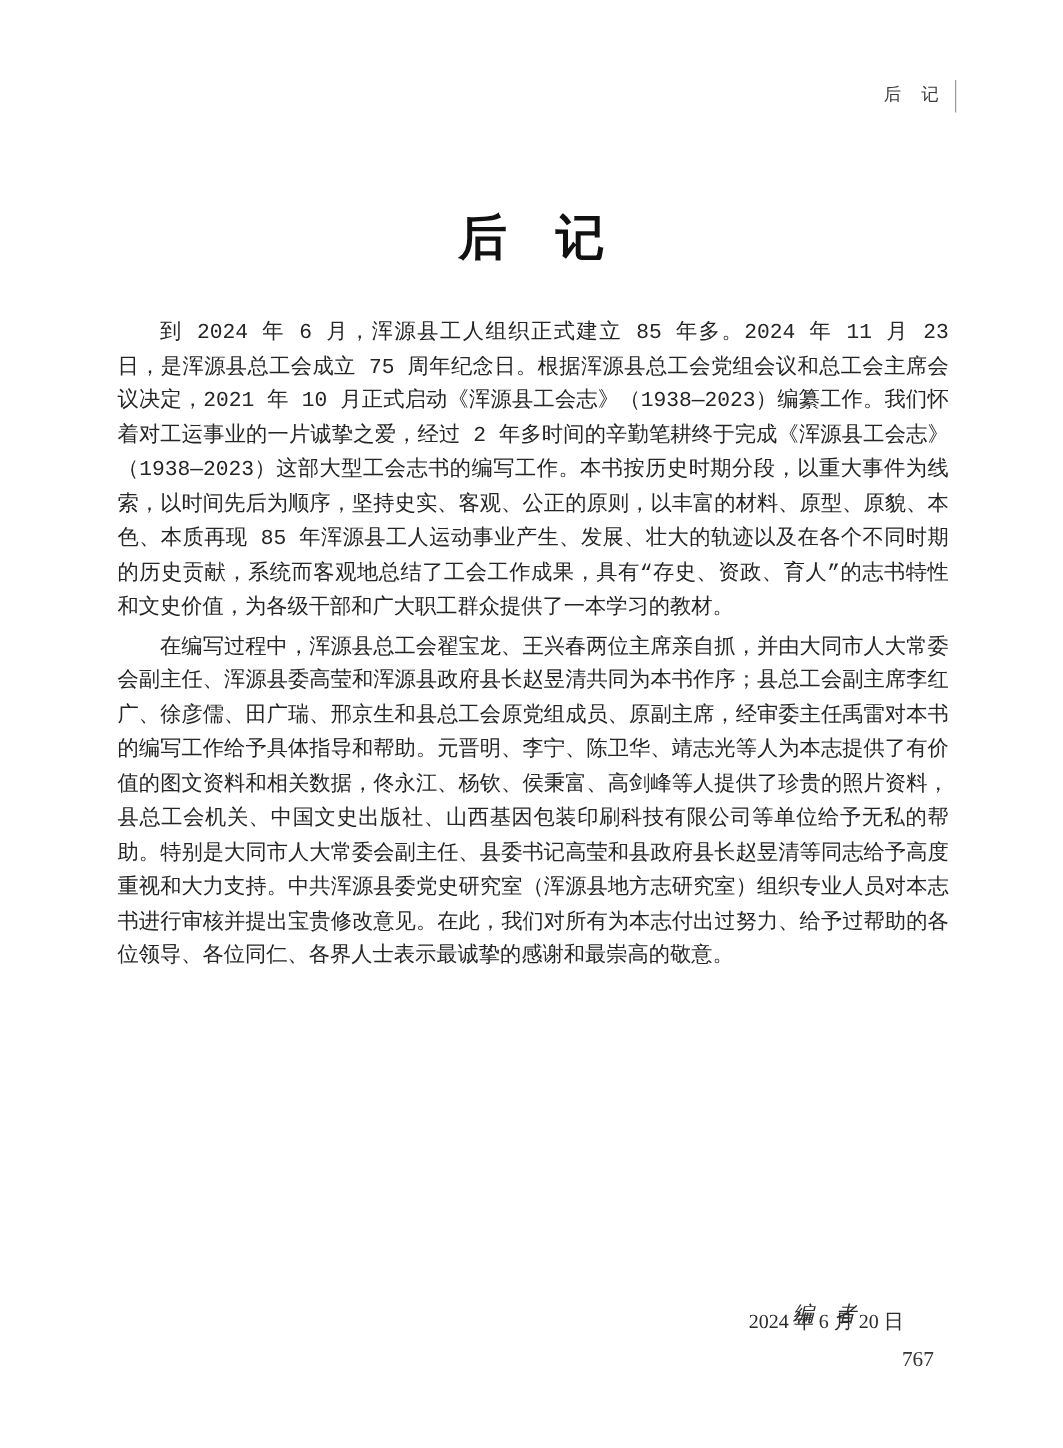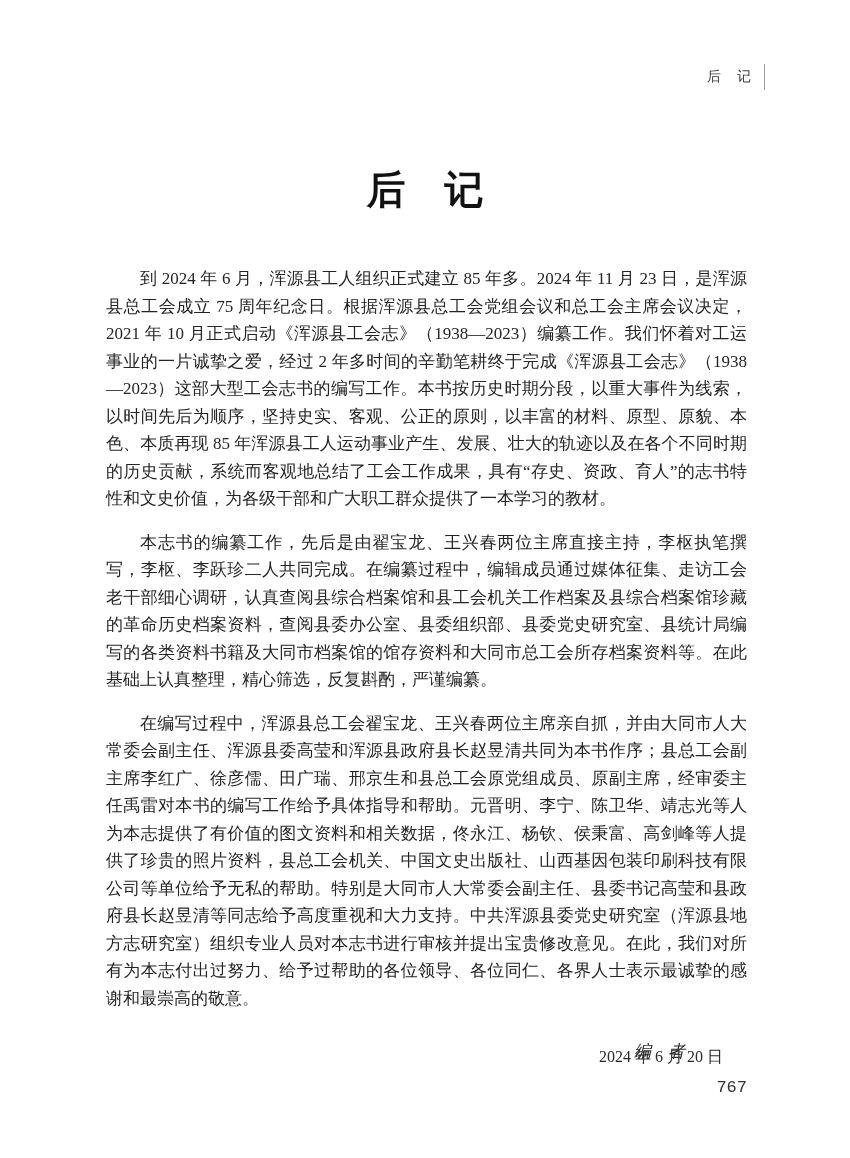--- a/index.html
+++ b/index.html
@@ -53,22 +53,23 @@
     position: absolute;
     top: 249px;
     left: 90px;
     width: 673px;
     font-size: 17px;
     line-height: 27.5px;
     text-align: justify;
     color: #252525;
   }
   .body-text p {
-    margin: 16px;
+    margin: 4px;
     text-indent: 2em;
+    font-family: Liberation Mono, monospace;
   }
   
   .sig-author {
     position: absolute;
     top: 1040px;
     right: 165px;
     font-size: 17px;
     font-style: italic;
     color: #2a2a2a;
   }
@@ -78,39 +79,38 @@
     right: 127px;
     font-size: 16px;
     color: #2a2a2a;
   }
   
   .folio {
     position: absolute;
     top: 1078px;
     right: 103px;
     font-size: 17px;
-    font-family: Liberation Mono, monospace;
+    font-family: Liberation Serif, serif;
     color: #333333;
   }
 </style>
 </head>
 <body>
 
 <div class="page">
 
   <div class="running-head">
     <span class="rh-text">后　记</span>
     <span class="rh-rule"></span>
   </div>
 
   <h1 class="title">后　记</h1>
 
   <div class="body-text">
     <p>到 2024 年 6 月，浑源县工人组织正式建立 85 年多。2024 年 11 月 23 日，是浑源县总工会成立 75 周年纪念日。根据浑源县总工会党组会议和总工会主席会议决定，2021 年 10 月正式启动《浑源县工会志》（1938—2023）编纂工作。我们怀着对工运事业的一片诚挚之爱，经过 2 年多时间的辛勤笔耕终于完成《浑源县工会志》（1938—2023）这部大型工会志书的编写工作。本书按历史时期分段，以重大事件为线索，以时间先后为顺序，坚持史实、客观、公正的原则，以丰富的材料、原型、原貌、本色、本质再现 85 年浑源县工人运动事业产生、发展、壮大的轨迹以及在各个不同时期的历史贡献，系统而客观地总结了工会工作成果，具有“存史、资政、育人”的志书特性和文史价值，为各级干部和广大职工群众提供了一本学习的教材。</p>
-    <p>本志书的编纂工作，先后是由翟宝龙、王兴春两位主席直接主持，李枢执笔撰写，李枢、李跃珍二人共同完成。在编纂过程中，编辑成员通过媒体征集、走访工会老干部细心调研，认真查阅县综合档案馆和县工会机关工作档案及县综合档案馆珍藏的革命历史档案资料，查阅县委办公室、县委组织部、县委党史研究室、县统计局编写的各类资料书籍及大同市档案馆的馆存资料和大同市总工会所存档案资料等。在此基础上认真整理，精心筛选，反复斟酌，严谨编纂。</p>
     <p>在编写过程中，浑源县总工会翟宝龙、王兴春两位主席亲自抓，并由大同市人大常委会副主任、浑源县委高莹和浑源县政府县长赵昱清共同为本书作序；县总工会副主席李红广、徐彦儒、田广瑞、邢京生和县总工会原党组成员、原副主席，经审委主任禹雷对本书的编写工作给予具体指导和帮助。元晋明、李宁、陈卫华、靖志光等人为本志提供了有价值的图文资料和相关数据，佟永江、杨钦、侯秉富、高剑峰等人提供了珍贵的照片资料，县总工会机关、中国文史出版社、山西基因包装印刷科技有限公司等单位给予无私的帮助。特别是大同市人大常委会副主任、县委书记高莹和县政府县长赵昱清等同志给予高度重视和大力支持。中共浑源县委党史研究室（浑源县地方志研究室）组织专业人员对本志书进行审核并提出宝贵修改意见。在此，我们对所有为本志付出过努力、给予过帮助的各位领导、各位同仁、各界人士表示最诚挚的感谢和最崇高的敬意。</p>
   </div>
 
   <div class="sig-author">编　者</div>
 
   <div class="sig-date">2024 年 6 月 20 日</div>
 
   <div class="folio">767</div>
 
 </div>

